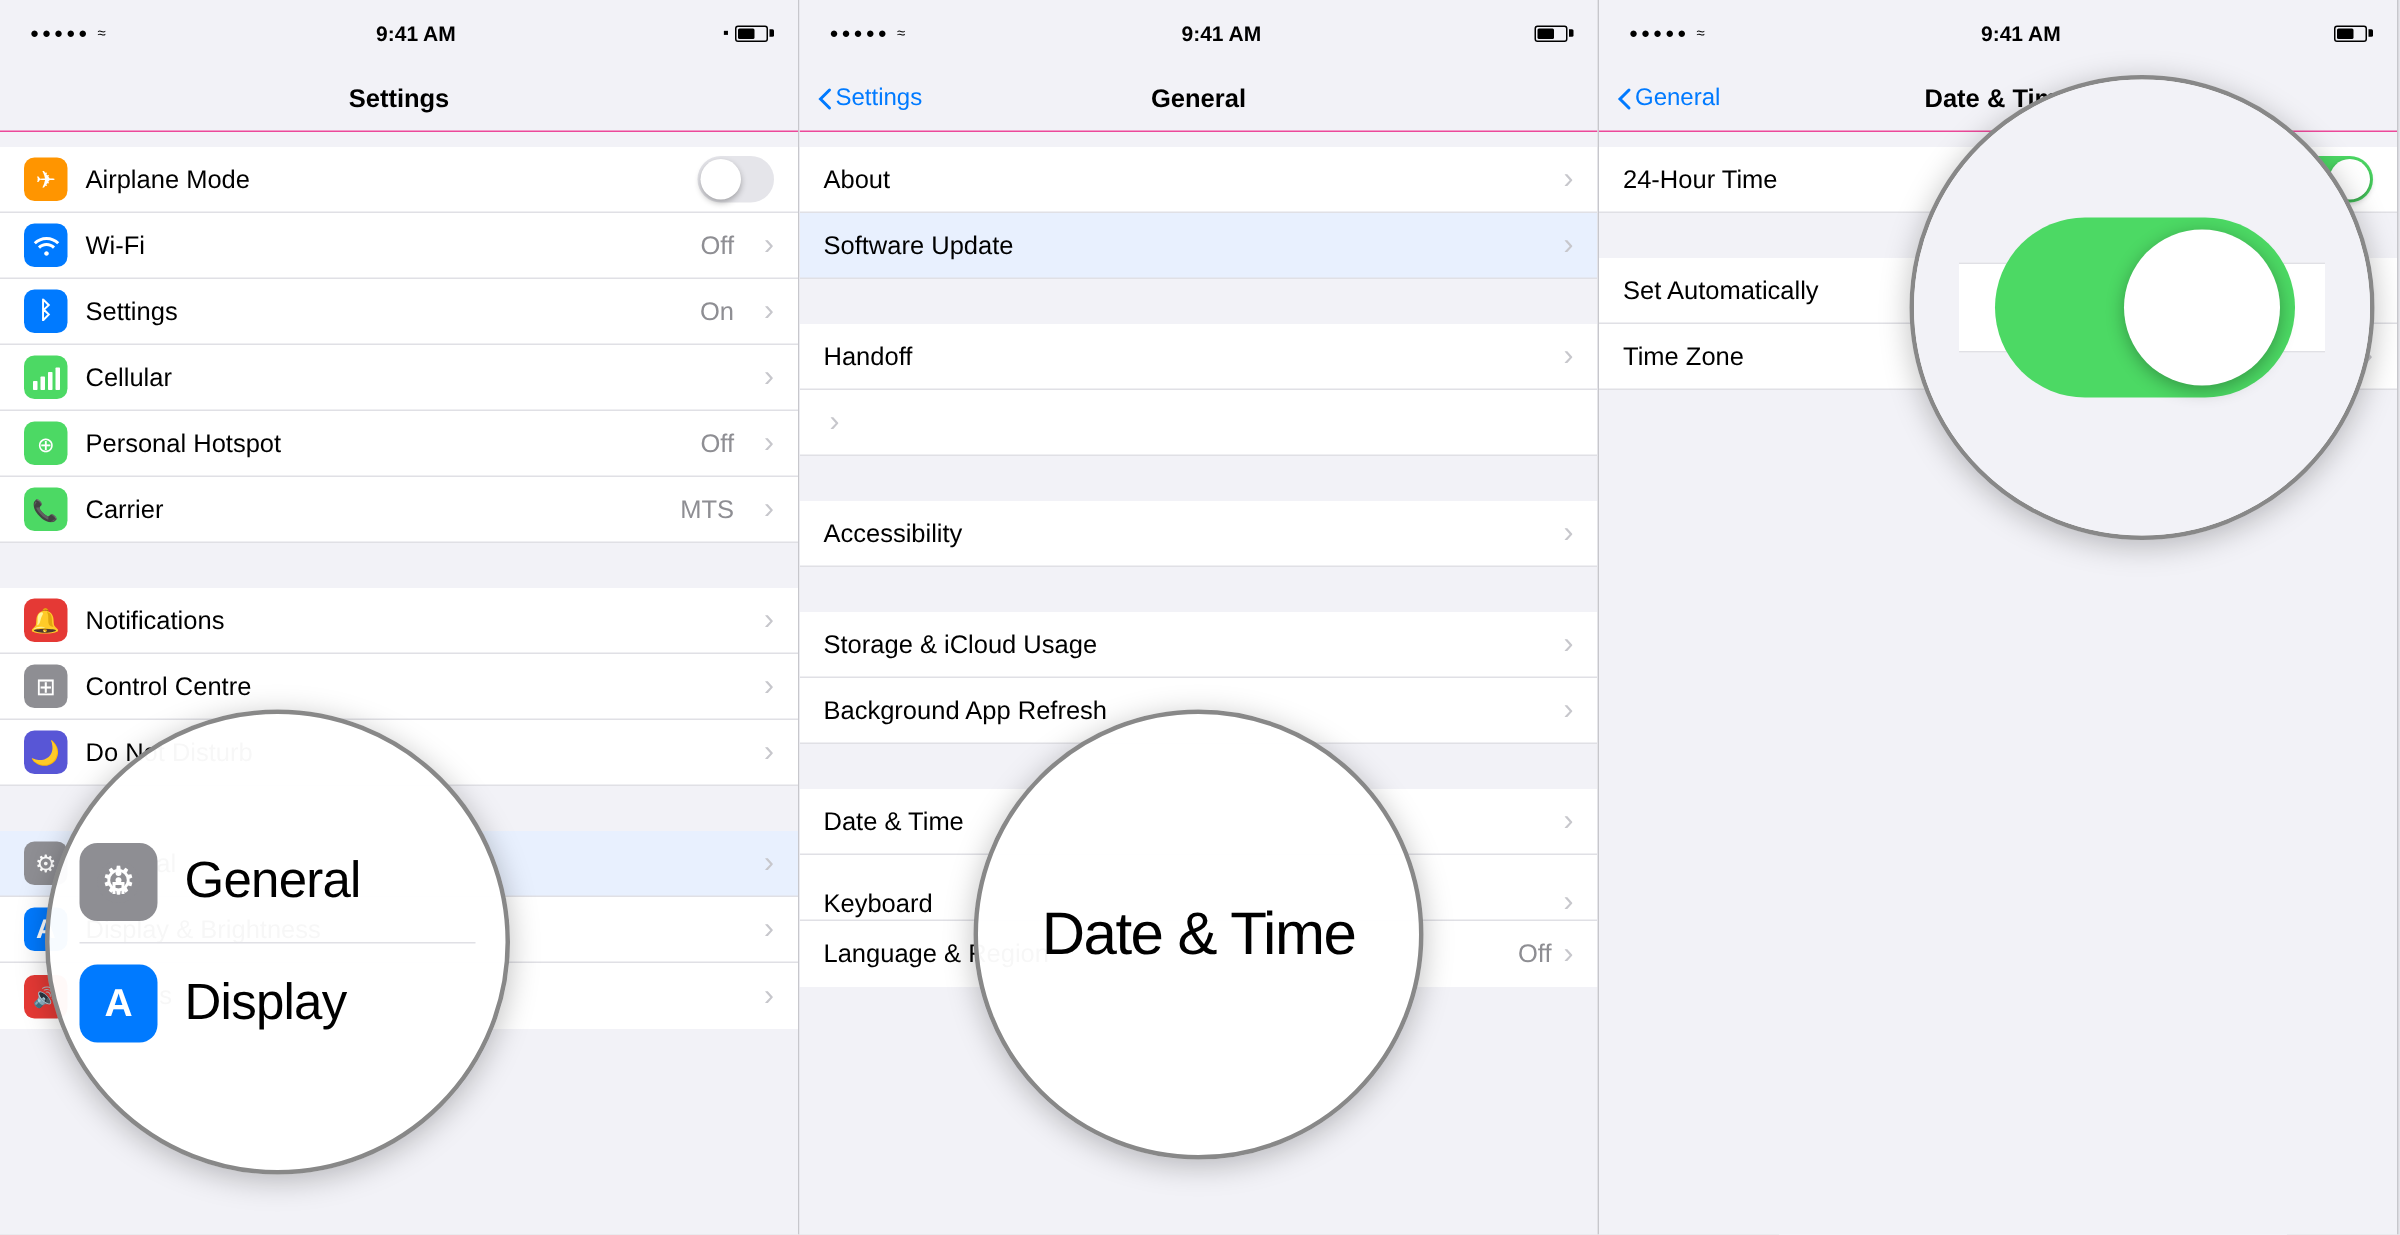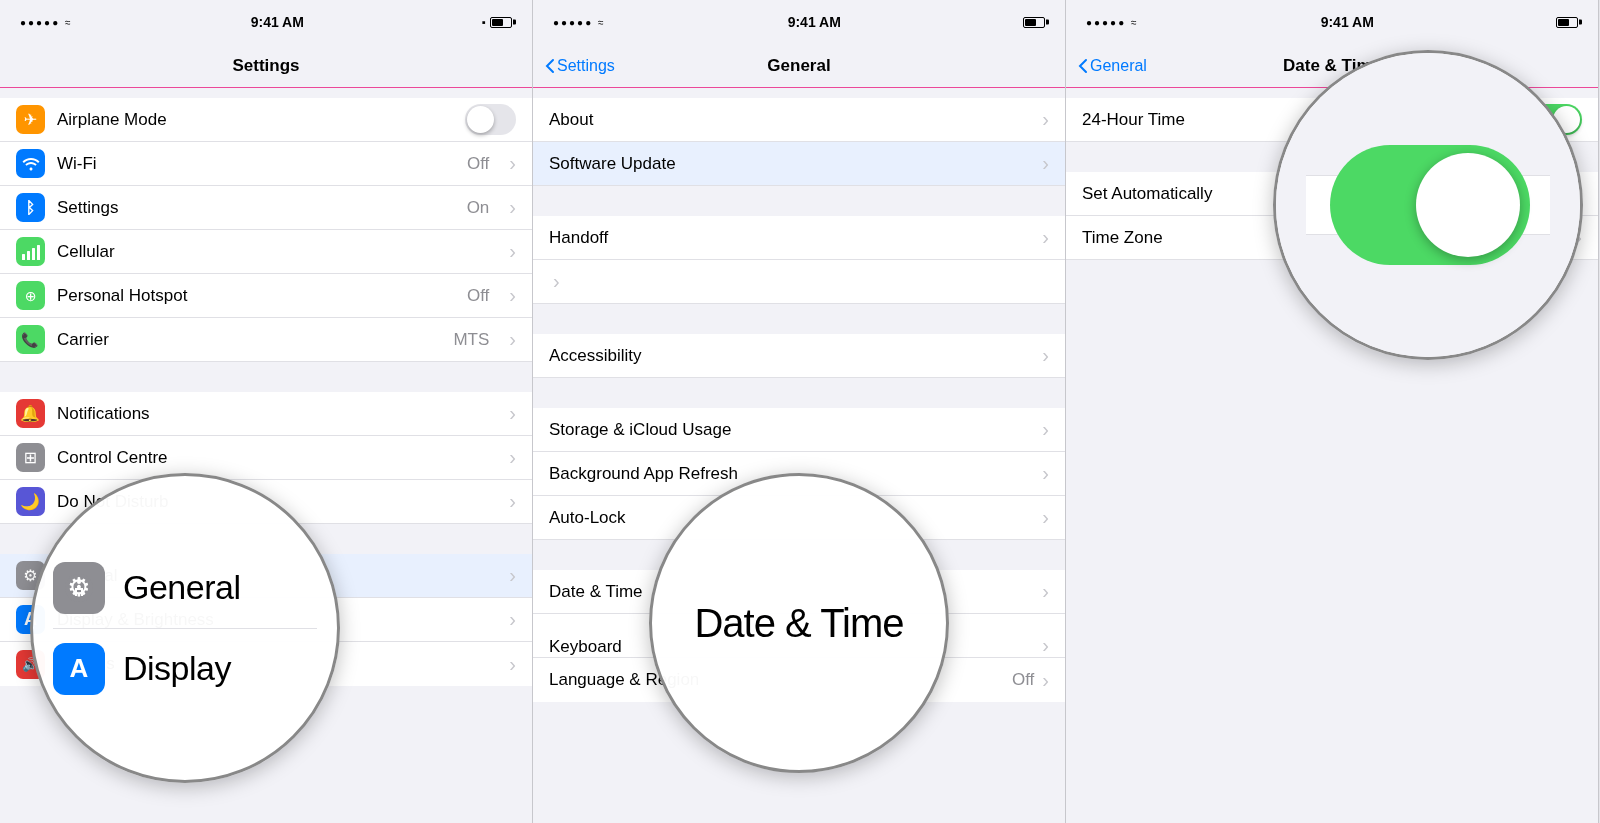--- a/index.html
+++ b/index.html
@@ -426,24 +426,20 @@
     <div style="height:30px; background:#f2f2f7;"></div>
 
     <div class="settings-row-plain" style="display:flex; align-items:center; min-height:44px;">
       <span class="plain-label">Storage &amp; iCloud Usage</span>
       <span class="plain-chevron chev"></span>
     </div>
     <div class="settings-row-plain" style="display:flex; align-items:center; min-height:44px;">
       <span class="plain-label">Background App Refresh</span>
       <span class="plain-chevron chev"></span>
     </div>
-    <div class="settings-row-plain" style="display:flex; align-items:center; min-height:44px;">
-      <span class="plain-label">Auto-Lock</span>
-      <span class="plain-chevron chev"></span>
-    </div>
 
     <div style="height:30px; background:#f2f2f7;"></div>
 
     <div class="settings-row-plain" style="display:flex; align-items:center; min-height:44px;">
       <span class="plain-label">Date &amp; Time</span>
       <span class="plain-chevron chev"></span>
     </div>
     <div class="settings-row-plain" style="display:flex; align-items:flex-end; min-height:44px;">
       <span class="plain-label">Keyboard</span>
       <span class="plain-chevron chev"></span>

